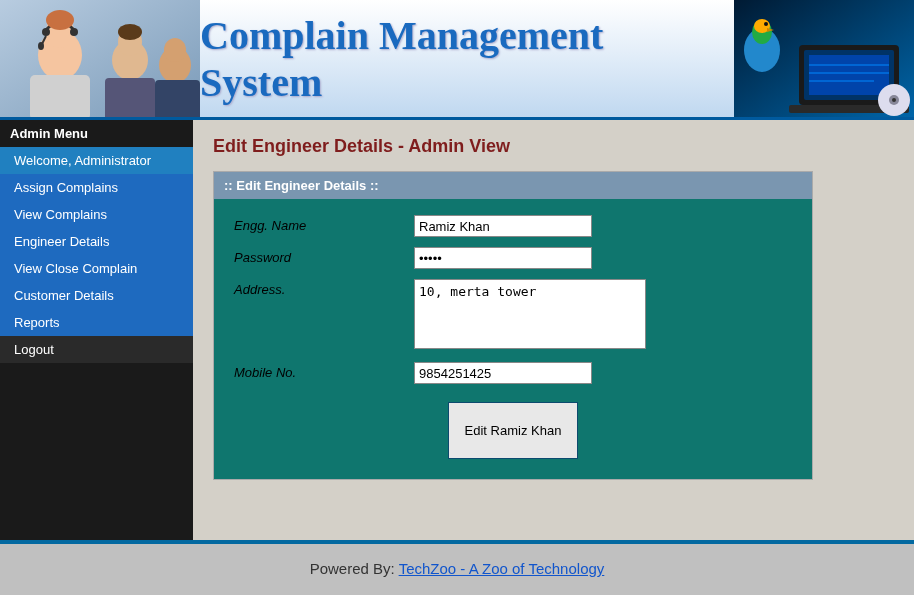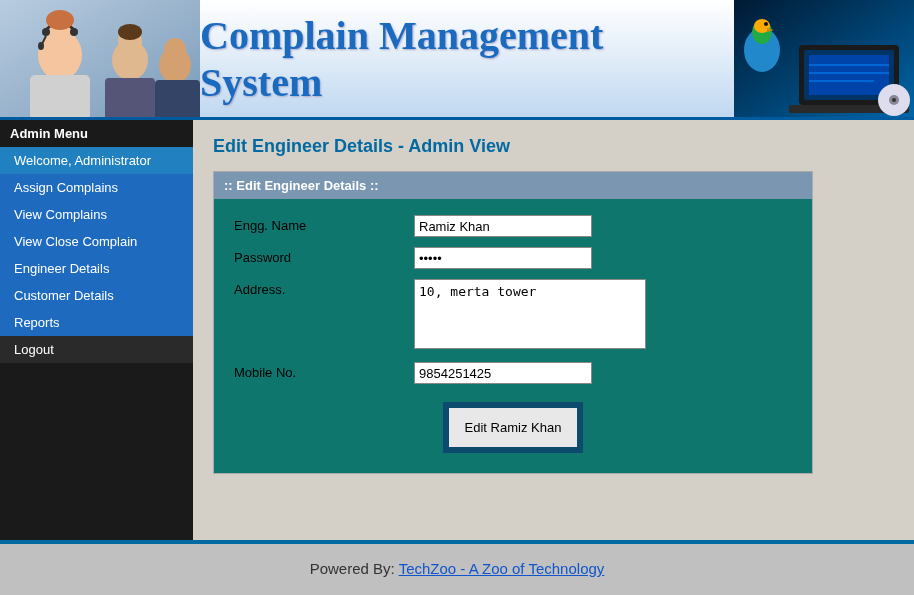--- a/index.html
+++ b/index.html
@@ -96,21 +96,21 @@
 
     
     #content {
       flex: 1;
       padding: 16px 20px;
       background: #d4d0c8;
     }
     #page-title {
       font-size: 18px;
       font-weight: bold;
-      color: #0369a1;
+      color: #7f1d1d;
       margin-bottom: 14px;
     }
 
     
     #form-box {
       background: #0f766e;
       border: 1px solid #aaa;
       width: 600px;
     }
     #form-box-header {
@@ -127,20 +127,21 @@
       display: flex;
       align-items: flex-start;
       margin-bottom: 10px;
     }
     .form-label {
       width: 180px;
       color: #000;
       font-size: 13px;
       padding-top: 3px;
       flex-shrink: 0;
+      font-style: italic;
     }
     .form-field input[type="text"],
     .form-field input[type="password"] {
       width: 178px;
       height: 22px;
       border: 1px solid #888;
       font-size: 13px;
       padding: 2px 4px;
       background: #fff;
     }
@@ -152,24 +153,24 @@
       padding: 4px;
       resize: none;
       background: #fff;
     }
     .form-row-center {
       display: flex;
       justify-content: center;
       padding-top: 8px;
     }
     .submit-btn {
-      padding: 12px 16px;
+      padding: 20px 16px;
       font-size: 13px;
       background: #e8e8e8;
-      border: 6px solid #0c4a6e;
+      border: 1px solid #0c4a6e;
       cursor: pointer;
       color: #000;
     }
 
     
     #footer {
       background: #c0c0c0;
       text-align: center;
       padding: 16px 0 10px 0;
       font-size: 15px;
@@ -256,22 +257,22 @@
   </div>
 </div>
 
 <div id="main-wrapper">
 
   <div id="sidebar">
     <div id="admin-menu-label">Admin Menu</div>
     <a class="sidebar-item welcome">Welcome, Administrator</a>
     <a class="sidebar-item blue">Assign Complains</a>
     <a class="sidebar-item blue">View Complains</a>
+    <a class="sidebar-item blue">Engineer Details</a>
     <a class="sidebar-item blue">View Close Complain</a>
-    <a class="sidebar-item blue">Engineer Details</a>
     <a class="sidebar-item blue">Customer Details</a>
     <a class="sidebar-item blue">Reports</a>
     <a class="sidebar-item dark">Logout</a>
   </div>
 
   <div id="content">
     <div id="page-title">Edit Engineer Details - Admin View</div>
 
     <div id="form-box">
       <div id="form-box-header">:: Edit Engineer Details ::</div>

